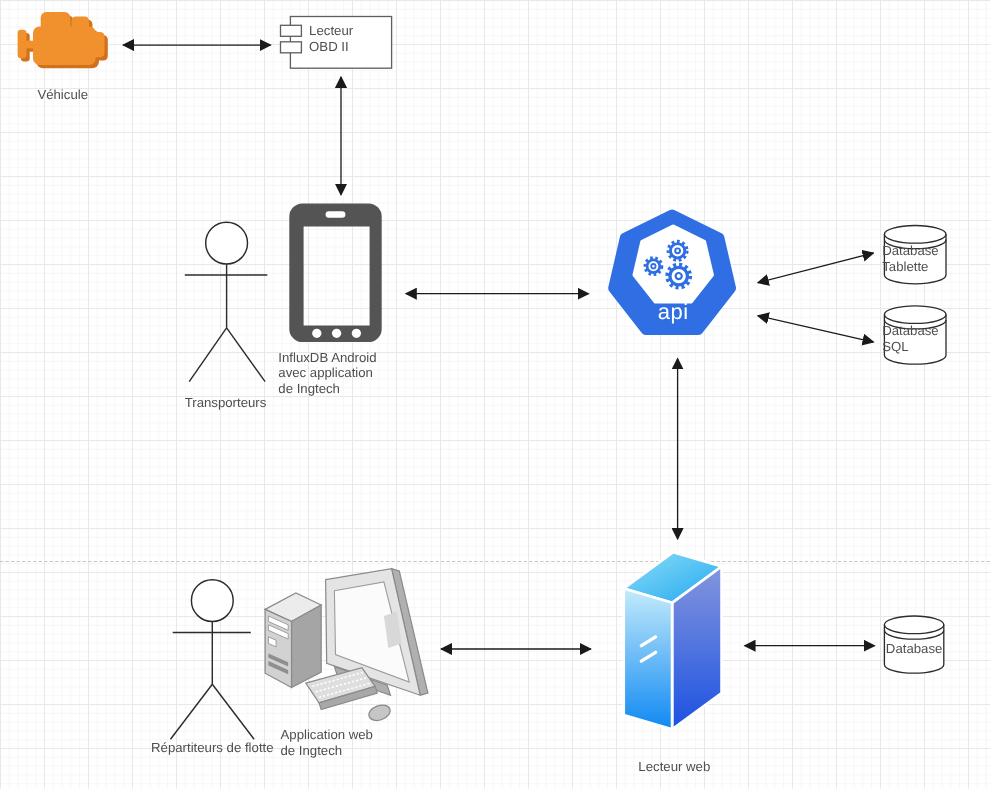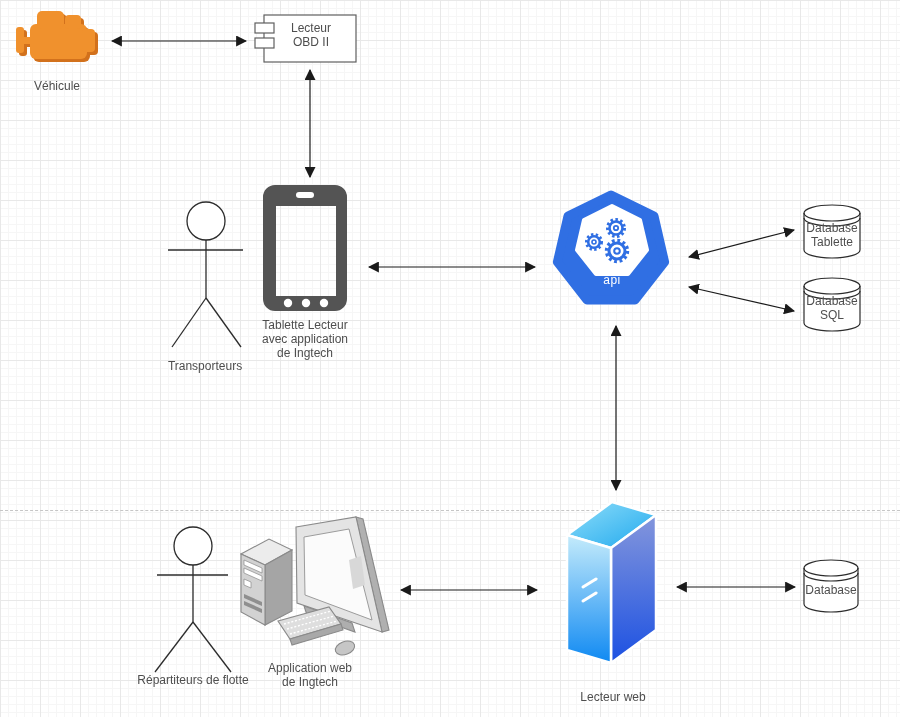--- a/index.html
+++ b/index.html
@@ -11,27 +11,27 @@
       linear-gradient(to right,#e8e8e8 1px,transparent 1px),
       linear-gradient(to bottom,#e8e8e8 1px,transparent 1px),
       linear-gradient(to right,#f6f6f6 1px,transparent 1px),
       linear-gradient(to bottom,#f6f6f6 1px,transparent 1px);
     background-size:40px 40px,40px 40px,8px 8px,8px 8px;
   }
   .page-break{position:absolute;left:0;right:0;top:510px;border-top:1px dashed #c6c6c6;}
   svg.diagram{position:absolute;left:0;top:0;}
   .lbl{
     position:absolute;transform:translateX(-50%);
-    font-size:12px;line-height:1.18;color:#4e4e4e;text-align:center;white-space:nowrap;
+    font-size:12px;line-height:1.18;color:#4e4e4e;white-space:nowrap;
   }
   .lbl.wrap{white-space:normal;}
   .lbl span{display:block;}
   .api-lbl{
     position:absolute;transform:translateX(-50%);
-    font-size:12px;color:#ffffff;letter-spacing:0.5px;text-align:left;white-space:nowrap;
+    font-size:20px;color:#ffffff;letter-spacing:0.5px;text-align:left;white-space:nowrap;
   }
 </style>
 </head>
 <body>
 
 <div class="canvas">
 
   <div class="page-break"></div>
 
   <svg class="diagram" width="900" height="717" viewBox="0 0 900 717">
@@ -193,21 +193,21 @@
   </svg>
 
   <div class="lbl" style="left:57px;top:79px">Véhicule</div>
 
   <div class="lbl wrap" style="left:311px;top:21px;width:60px">
     <span>Lecteur</span>
     <span>OBD II</span>
   </div>
 
   <div class="lbl wrap" style="left:305px;top:318px;width:104px">
-    <span>Tablette Lecteur</span>
+    <span>InfluxDB Android</span>
     <span>avec application</span>
     <span>de Ingtech</span>
   </div>
 
   <div class="lbl" style="left:205px;top:359px">Transporteurs</div>
 
   <div class="api-lbl" style="left:612px;top:273px">api</div>
 
   <div class="lbl wrap" style="left:832px;top:221px;width:60px">
     <span>Database</span>

